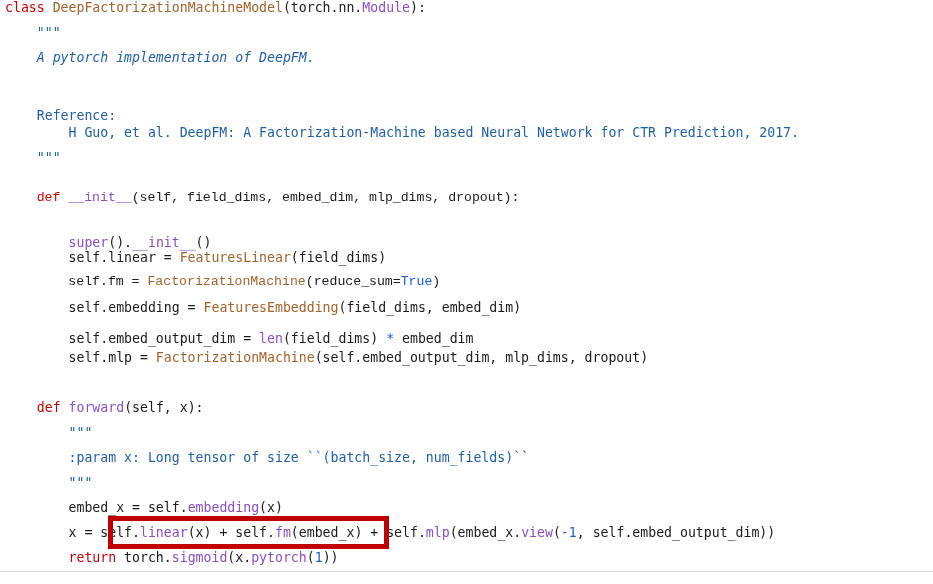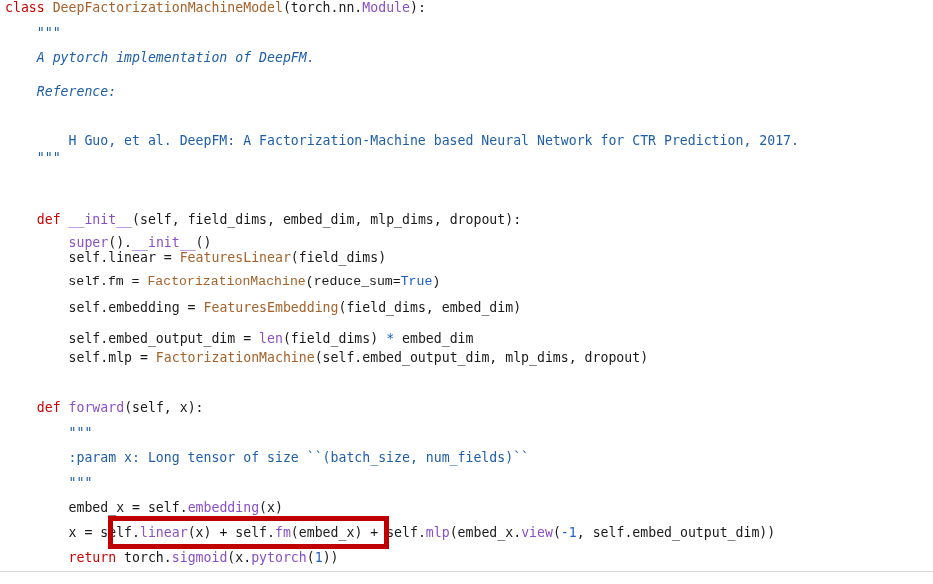--- a/index.html
+++ b/index.html
@@ -64,25 +64,25 @@
 </style>
 </head>
 <body>
 
 <div id="code-block">
   <div id="code-lines">
       <div class="code-line" style="top: 0px;"><span class="tok-keyword">class</span><span class="tok-plain"> </span><span class="tok-classname">DeepFactorizationMachineModel</span><span class="tok-plain">(torch.nn.</span><span class="tok-func">Module</span><span class="tok-plain">):</span></div>
       <div class="code-line" style="top: 25px;"><span class="tok-doc">    """</span></div>
       <div class="code-line" style="top: 50px; font-style: italic;"><span class="tok-doc">    A pytorch implementation of DeepFM.</span></div>
       <div class="code-line" style="top: 75px;">&nbsp;</div>
-      <div class="code-line" style="top: 84px; font-style: italic;"><span class="tok-doc">    Reference:</span></div>
-      <div class="code-line" style="top: 133px;"><span class="tok-doc">        H Guo, et al. DeepFM: A Factorization-Machine based Neural Network for CTR Prediction, 2017.</span></div>
+      <div class="code-line" style="top: 108px;"><span class="tok-doc">    Reference:</span></div>
+      <div class="code-line" style="top: 125px;"><span class="tok-doc">        H Guo, et al. DeepFM: A Factorization-Machine based Neural Network for CTR Prediction, 2017.</span></div>
       <div class="code-line" style="top: 150px;"><span class="tok-doc">    """</span></div>
       <div class="code-line" style="top: 175px;">&nbsp;</div>
-      <div class="code-line" style="top: 212px;"><span class="tok-plain">    </span><span class="tok-keyword">def</span><span class="tok-plain"> </span><span class="tok-func">__init__</span><span class="tok-plain">(self, field_dims, embed_dim, mlp_dims, dropout):</span></div>
+      <div class="code-line" style="top: 190px; font-family: Liberation Mono, monospace;"><span class="tok-plain">    </span><span class="tok-keyword">def</span><span class="tok-plain"> </span><span class="tok-func">__init__</span><span class="tok-plain">(self, field_dims, embed_dim, mlp_dims, dropout):</span></div>
       <div class="code-line" style="top: 235px;"><span class="tok-plain">        </span><span class="tok-builtin">super</span><span class="tok-plain">().</span><span class="tok-func">__init__</span><span class="tok-plain">()</span></div>
       <div class="code-line" style="top: 250px;"><span class="tok-plain">        self.linear = </span><span class="tok-classname">FeaturesLinear</span><span class="tok-plain">(field_dims)</span></div>
       <div class="code-line" style="top: 274px; font-family: Liberation Mono, monospace;"><span class="tok-plain">        self.fm = </span><span class="tok-classname">FactorizationMachine</span><span class="tok-plain">(reduce_sum=</span><span class="tok-const">True</span><span class="tok-plain">)</span></div>
       <div class="code-line" style="top: 300px;"><span class="tok-plain">        self.embedding = </span><span class="tok-classname">FeaturesEmbedding</span><span class="tok-plain">(field_dims, embed_dim)</span></div>
       <div class="code-line" style="top: 325px; margin-top: 6px;"><span class="tok-plain">        self.embed_output_dim = </span><span class="tok-builtin">len</span><span class="tok-plain">(field_dims) </span><span class="tok-op">*</span><span class="tok-plain"> embed_dim</span></div>
       <div class="code-line" style="top: 350px;"><span class="tok-plain">        self.mlp = </span><span class="tok-classname">FactorizationMachine</span><span class="tok-plain">(self.embed_output_dim, mlp_dims, dropout)</span></div>
       <div class="code-line" style="top: 375px;">&nbsp;</div>
       <div class="code-line" style="top: 400px;"><span class="tok-plain">    </span><span class="tok-keyword">def</span><span class="tok-plain"> </span><span class="tok-func">forward</span><span class="tok-plain">(self, x):</span></div>
       <div class="code-line" style="top: 425px;"><span class="tok-doc">        """</span></div>
       <div class="code-line" style="top: 450px;"><span class="tok-doc">        :param x: Long tensor of size ``(batch_size, num_fields)``</span></div>

